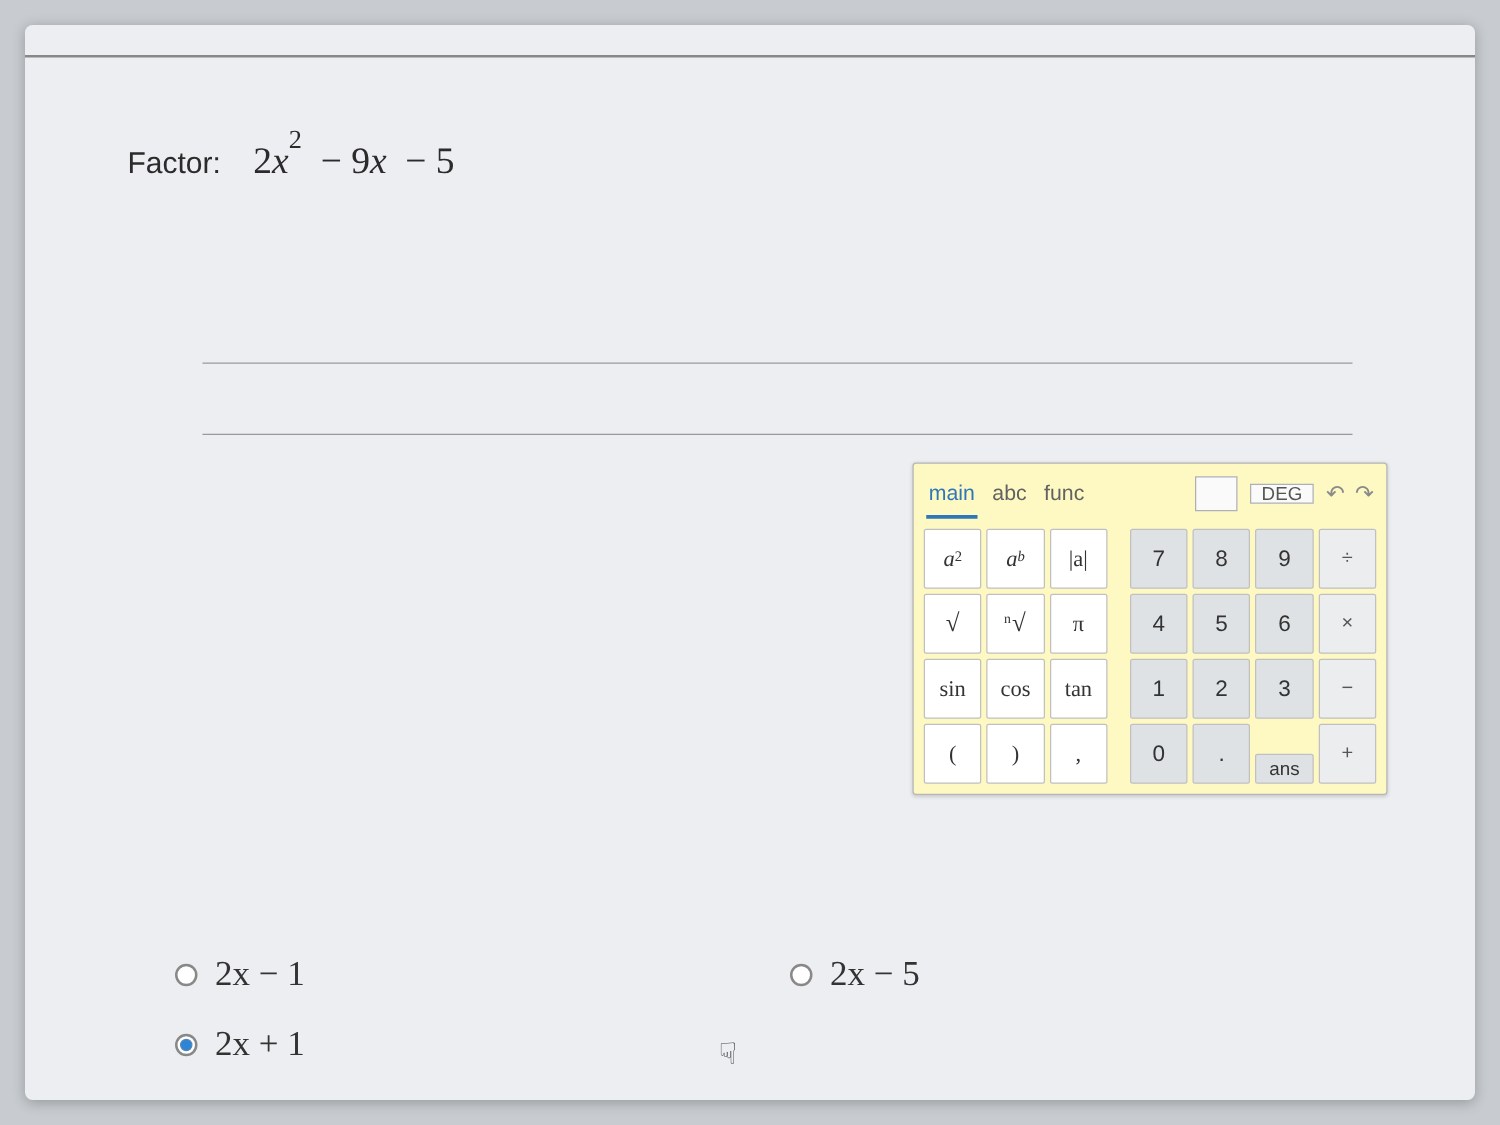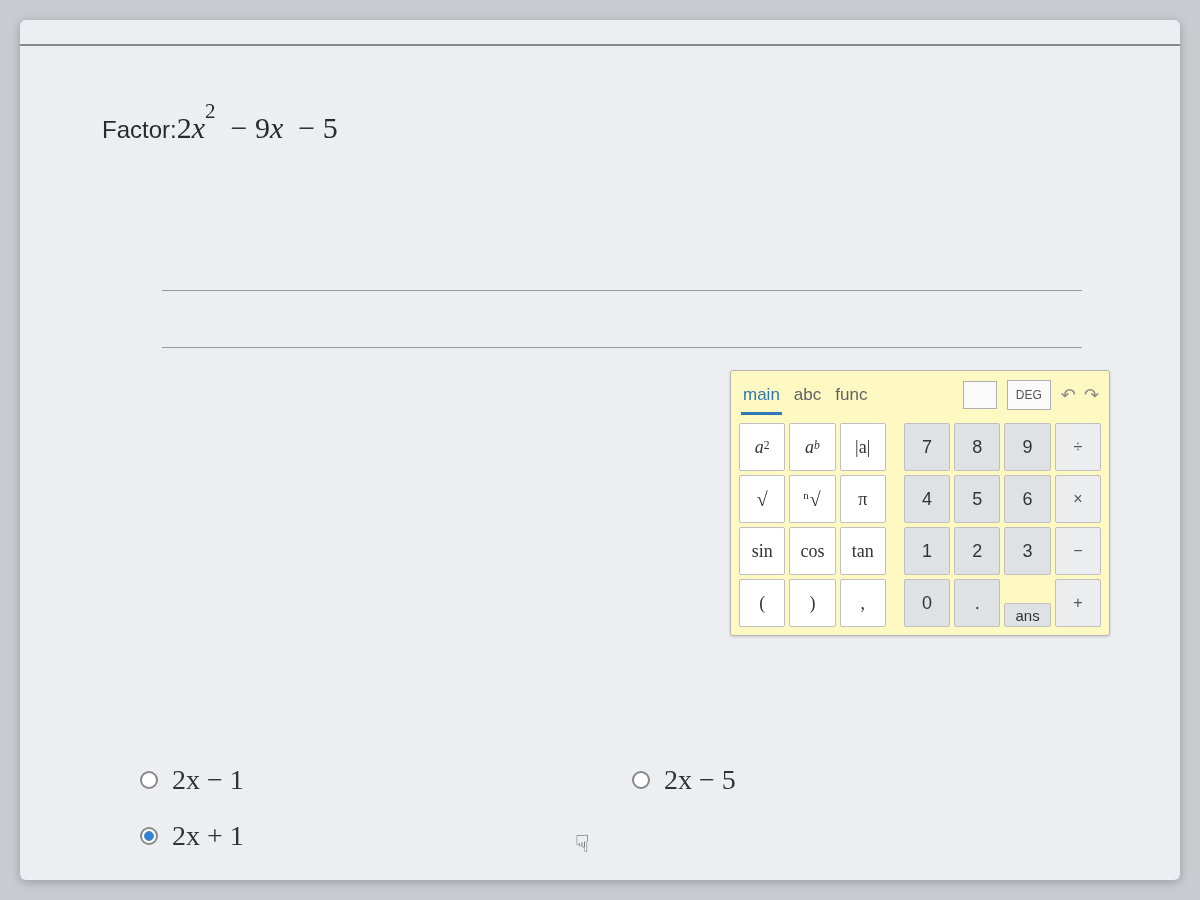--- a/index.html
+++ b/index.html
@@ -24,21 +24,21 @@
       height: 2px;
       background: #888;
     }
     .question-prompt {
       position: absolute;
       top: 88px; left: 82px;
       font-size: 30px;
       color: #2b2b2b;
       display: flex;
       align-items: baseline;
-      gap: 0;
+      gap: 26px;
     }
     .question-prompt .label {
       font-size: 24px;
     }
     .math {
       font-family: "Times New Roman", Times, serif;
       white-space: nowrap;
     }
     .math .x { font-style: italic; }
     .math sup { font-size: 0.7em; position: relative; top: -0.45em; }
@@ -93,23 +93,23 @@
     .spacer { flex: 1; }
     .mode-box {
       border: 1px solid #b0b0b0;
       background: #fafafa;
       height: 28px;
       min-width: 34px;
     }
     .deg-box {
       border: 1px solid #b0b0b0;
       background: #fafafa;
-      height: 30px;
+      height: 16px;
       padding: 0 8px;
-      font-size: 12px;
+      font-size: 15px;
       display: flex;
       align-items: center;
       color: #555;
       font-family: Verdana, sans-serif;
     }
     .undo-redo {
       display: flex;
       gap: 8px;
     }
     .undo-redo span {

